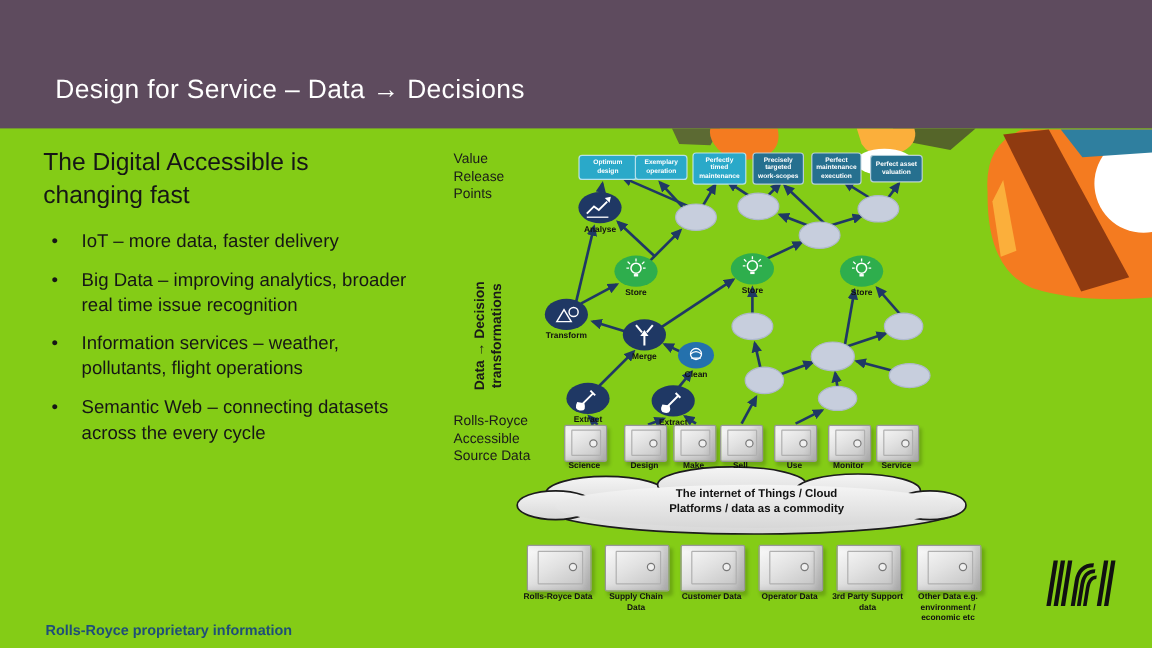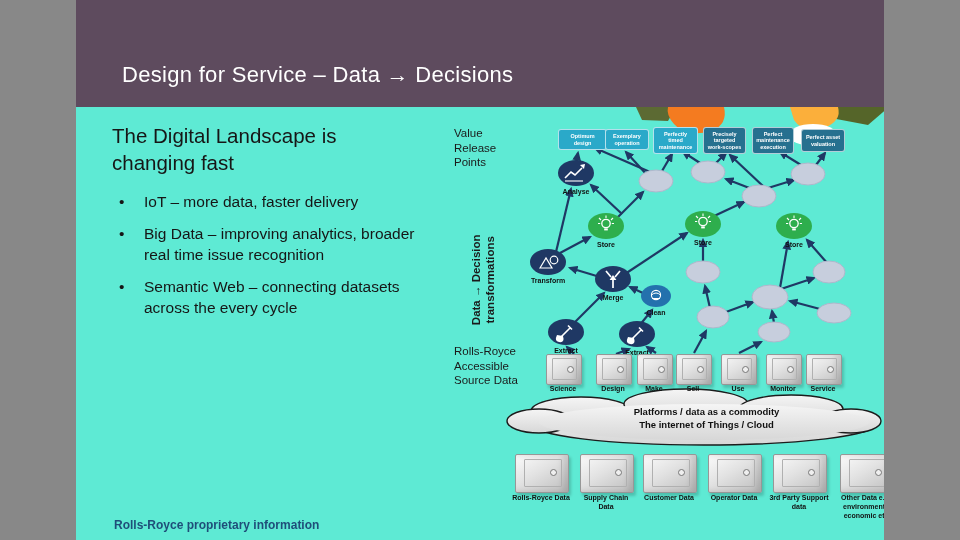--- a/index.html
+++ b/index.html
@@ -1,16 +1,16 @@
 <!DOCTYPE html>
 <html><head>
 <meta charset="utf-8">
 <style>
   html,body{margin:0;padding:0;background:#888;}
-  .slide{position:relative;width:808px;height:540px;background:#5eead4;overflow:hidden;
+  .slide{position:relative;width:960px;height:540px;background:#84cc16;overflow:hidden;
          font-family:"Liberation Sans","DejaVu Sans",sans-serif;margin:0 auto;}
   
   .header{position:absolute;left:0;top:0;width:960px;height:107px;background:#5e4b5e;z-index:3;}
   .header .title{position:absolute;left:46px;top:62px;color:#fff;font-size:22px;letter-spacing:.3px;white-space:nowrap;}
   
   .left-col{position:absolute;left:36px;top:122px;width:316px;z-index:2;color:#161616;}
   .heading{font-size:20.5px;line-height:1.32;width:280px;margin:0 0 15px 0;font-weight:normal;}
   ul.bullets{list-style:none;margin:0;padding:0;}
   ul.bullets li{position:relative;padding-left:32px;font-size:15.5px;line-height:1.36;margin-bottom:11px;}
   ul.bullets li::before{content:"•";position:absolute;left:7px;top:0;}
@@ -178,24 +178,25 @@
       <rect x="42" y="0" width="3.6" height="38"></rect>
       <rect x="48" y="0" width="3.6" height="38"></rect>
     </g>
   </svg>
 
   <div class="header">
     <div class="title">Design for Service – Data → Decisions</div>
   </div>
 
   <div class="left-col">
-    <h2 class="heading">The Digital Landscape is changing fast</h2>
+    <h2 class="heading">The Digital Accessible is changing fast</h2>
     <ul class="bullets">
       <li>IoT – more data, faster delivery</li>
       <li>Big Data – improving analytics, broader real time issue recognition</li>
+      <li>Information services – weather, pollutants, flight operations</li>
       <li>Semantic Web – connecting datasets across the every cycle</li>
     </ul>
   </div>
   <div class="footer-note">Rolls-Royce proprietary information</div>
 
   <div class="slabel" style="left:378px;top:126px;width:56px;">Value Release Points</div>
   <div class="rotlabel">Data → Decision transformations</div>
   <div class="slabel" style="left:378px;top:344px;width:82px;">Rolls-Royce Accessible Source Data</div>
 
   <div class="vbox light" style="left:482px;top:129px;width:49px;height:21px;">Optimum design</div>
@@ -224,22 +225,22 @@
   <div class="safe" style="left:730px;top:354px;width:34px;height:29px;"></div>
   <div class="ncap" style="left:487px;top:385px;">Science</div>
   <div class="ncap" style="left:537px;top:385px;">Design</div>
   <div class="ncap" style="left:578px;top:385px;">Make</div>
   <div class="ncap" style="left:617px;top:385px;">Sell</div>
   <div class="ncap" style="left:662px;top:385px;">Use</div>
   <div class="ncap" style="left:707px;top:385px;">Monitor</div>
   <div class="ncap" style="left:747px;top:385px;">Service</div>
 
   <div class="cloud-text">
+    <div>The internet of Things / Cloud</div>
     <div>Platforms / data as a commodity</div>
-    <div>The internet of Things / Cloud</div>
   </div>
 
   <div class="safe" style="left:439px;top:454px;width:52px;height:37px;"></div>
   <div class="safe" style="left:504px;top:454px;width:52px;height:37px;"></div>
   <div class="safe" style="left:567px;top:454px;width:52px;height:37px;"></div>
   <div class="safe" style="left:632px;top:454px;width:52px;height:37px;"></div>
   <div class="safe" style="left:697px;top:454px;width:52px;height:37px;"></div>
   <div class="safe" style="left:764px;top:454px;width:52px;height:37px;"></div>
   <div class="srclbl" style="left:465px;top:494px;">Rolls-Royce Data</div>
   <div class="srclbl" style="left:530px;top:494px;">Supply Chain Data</div>

